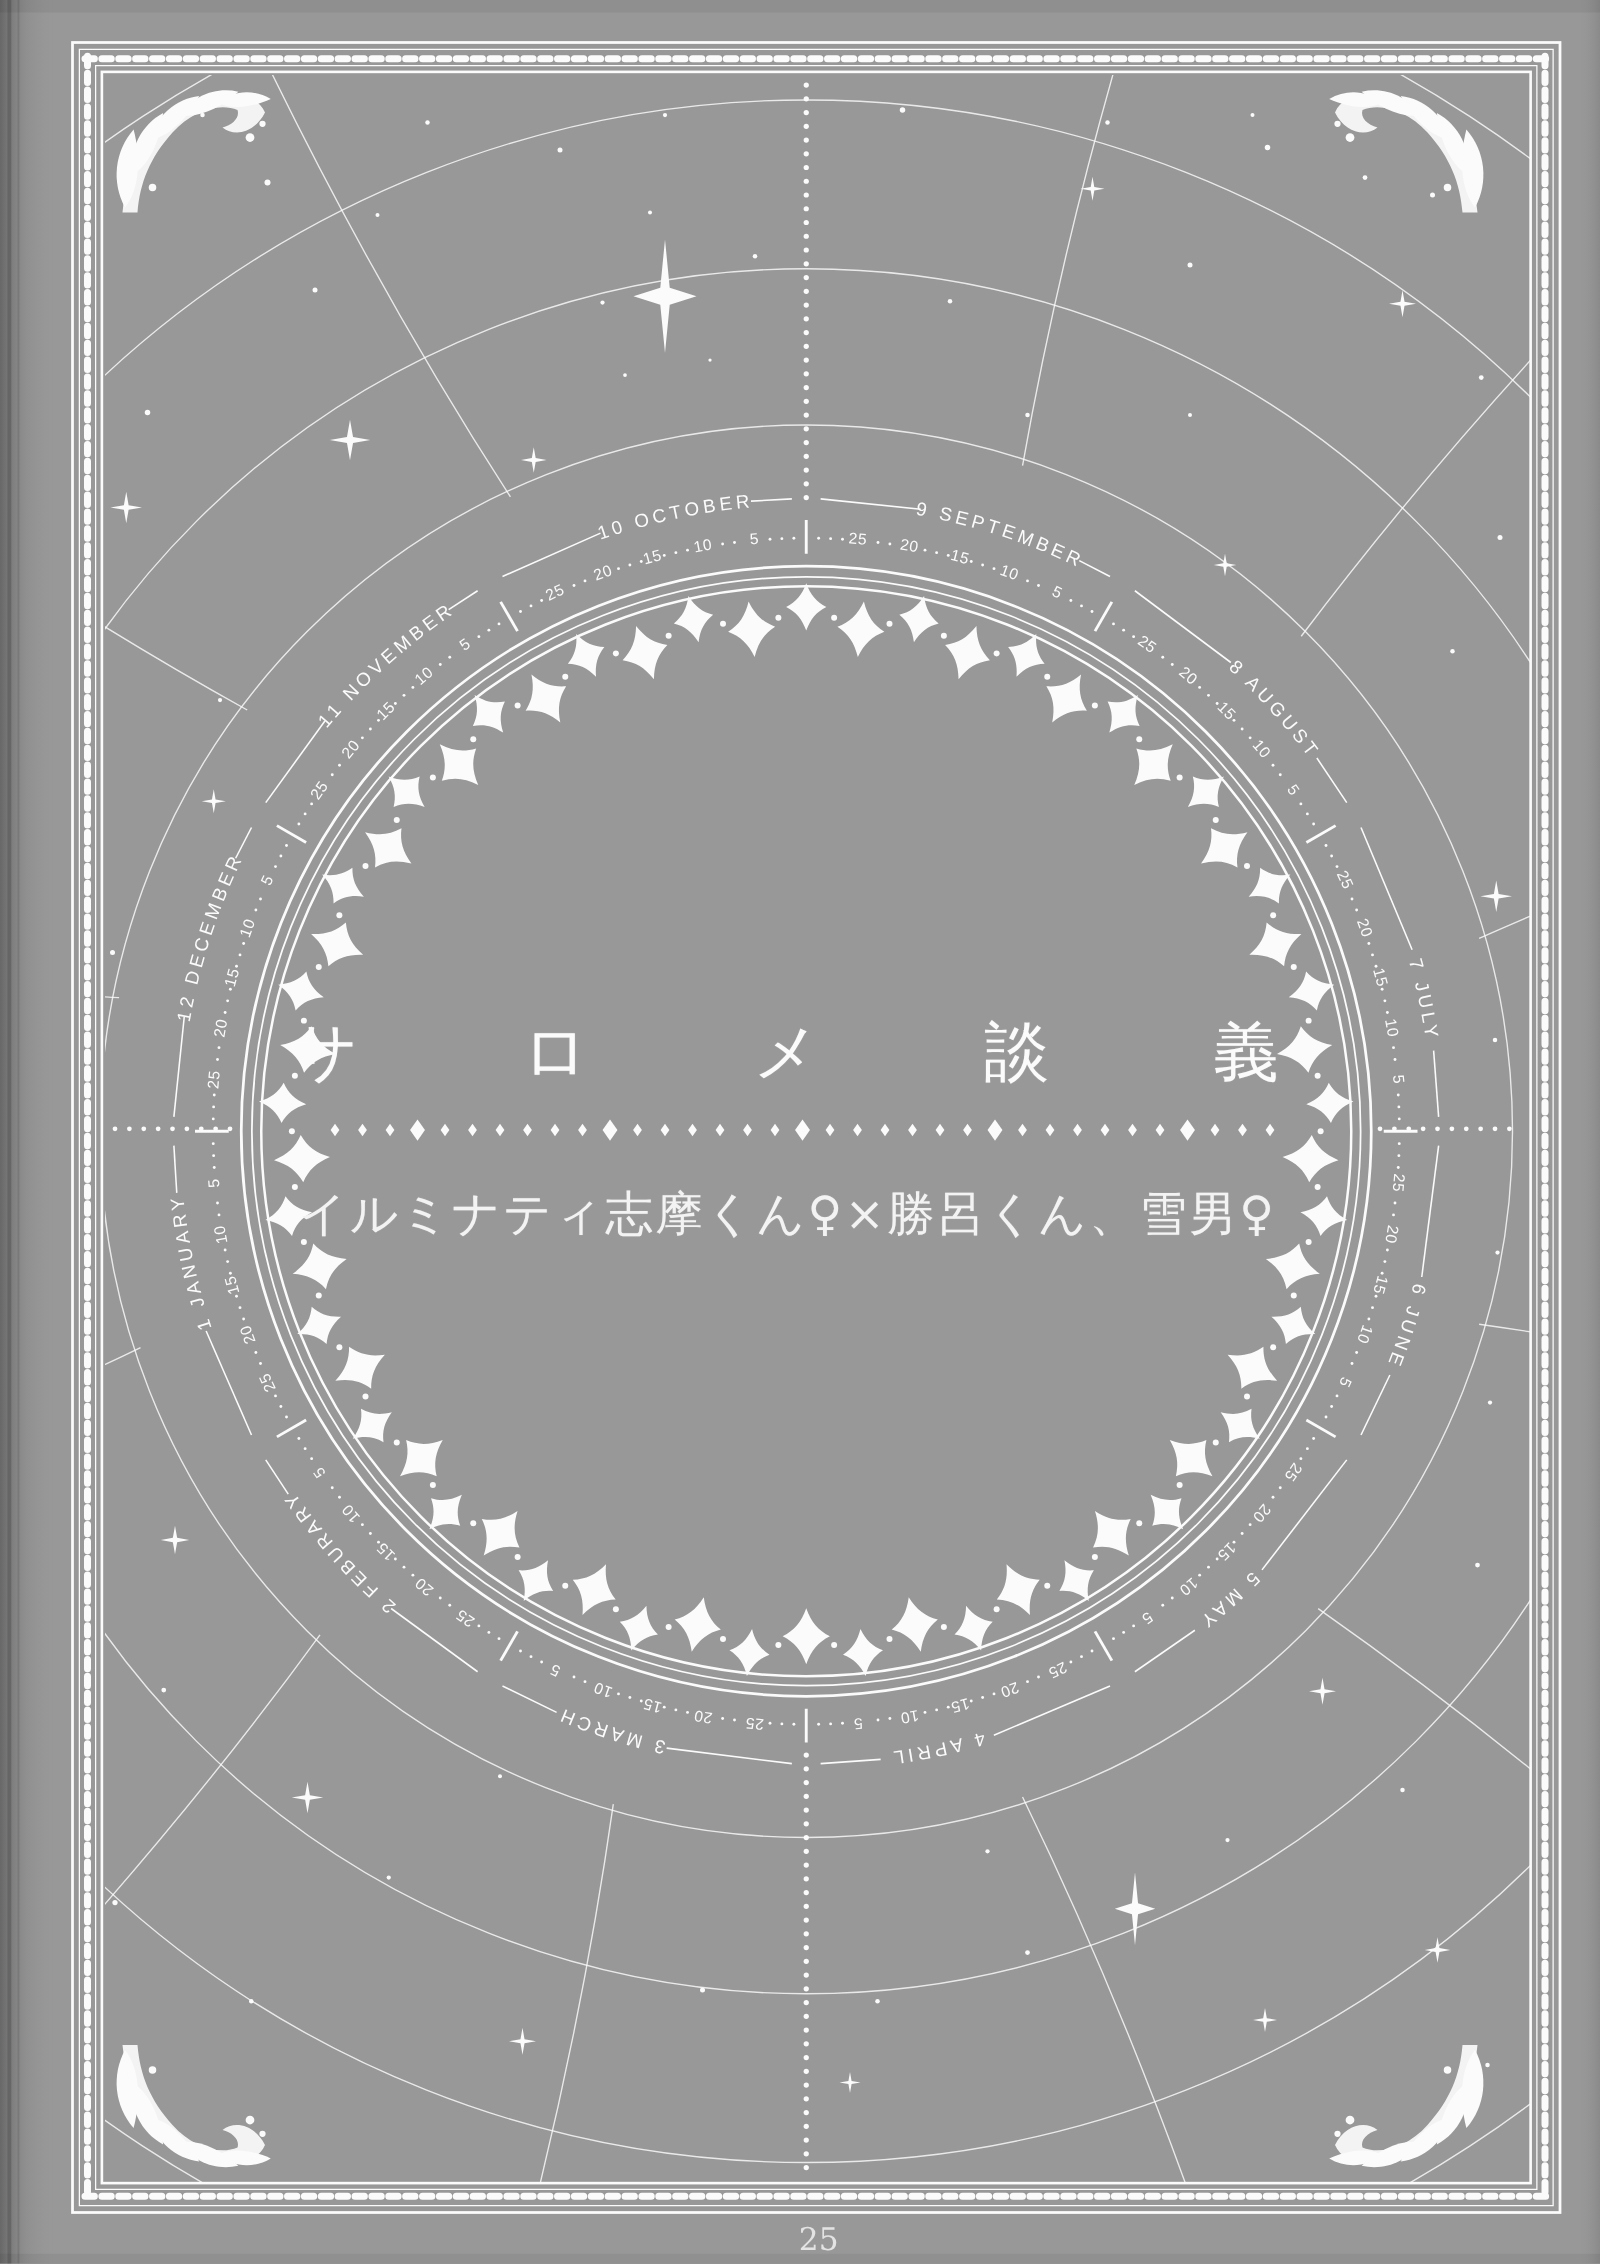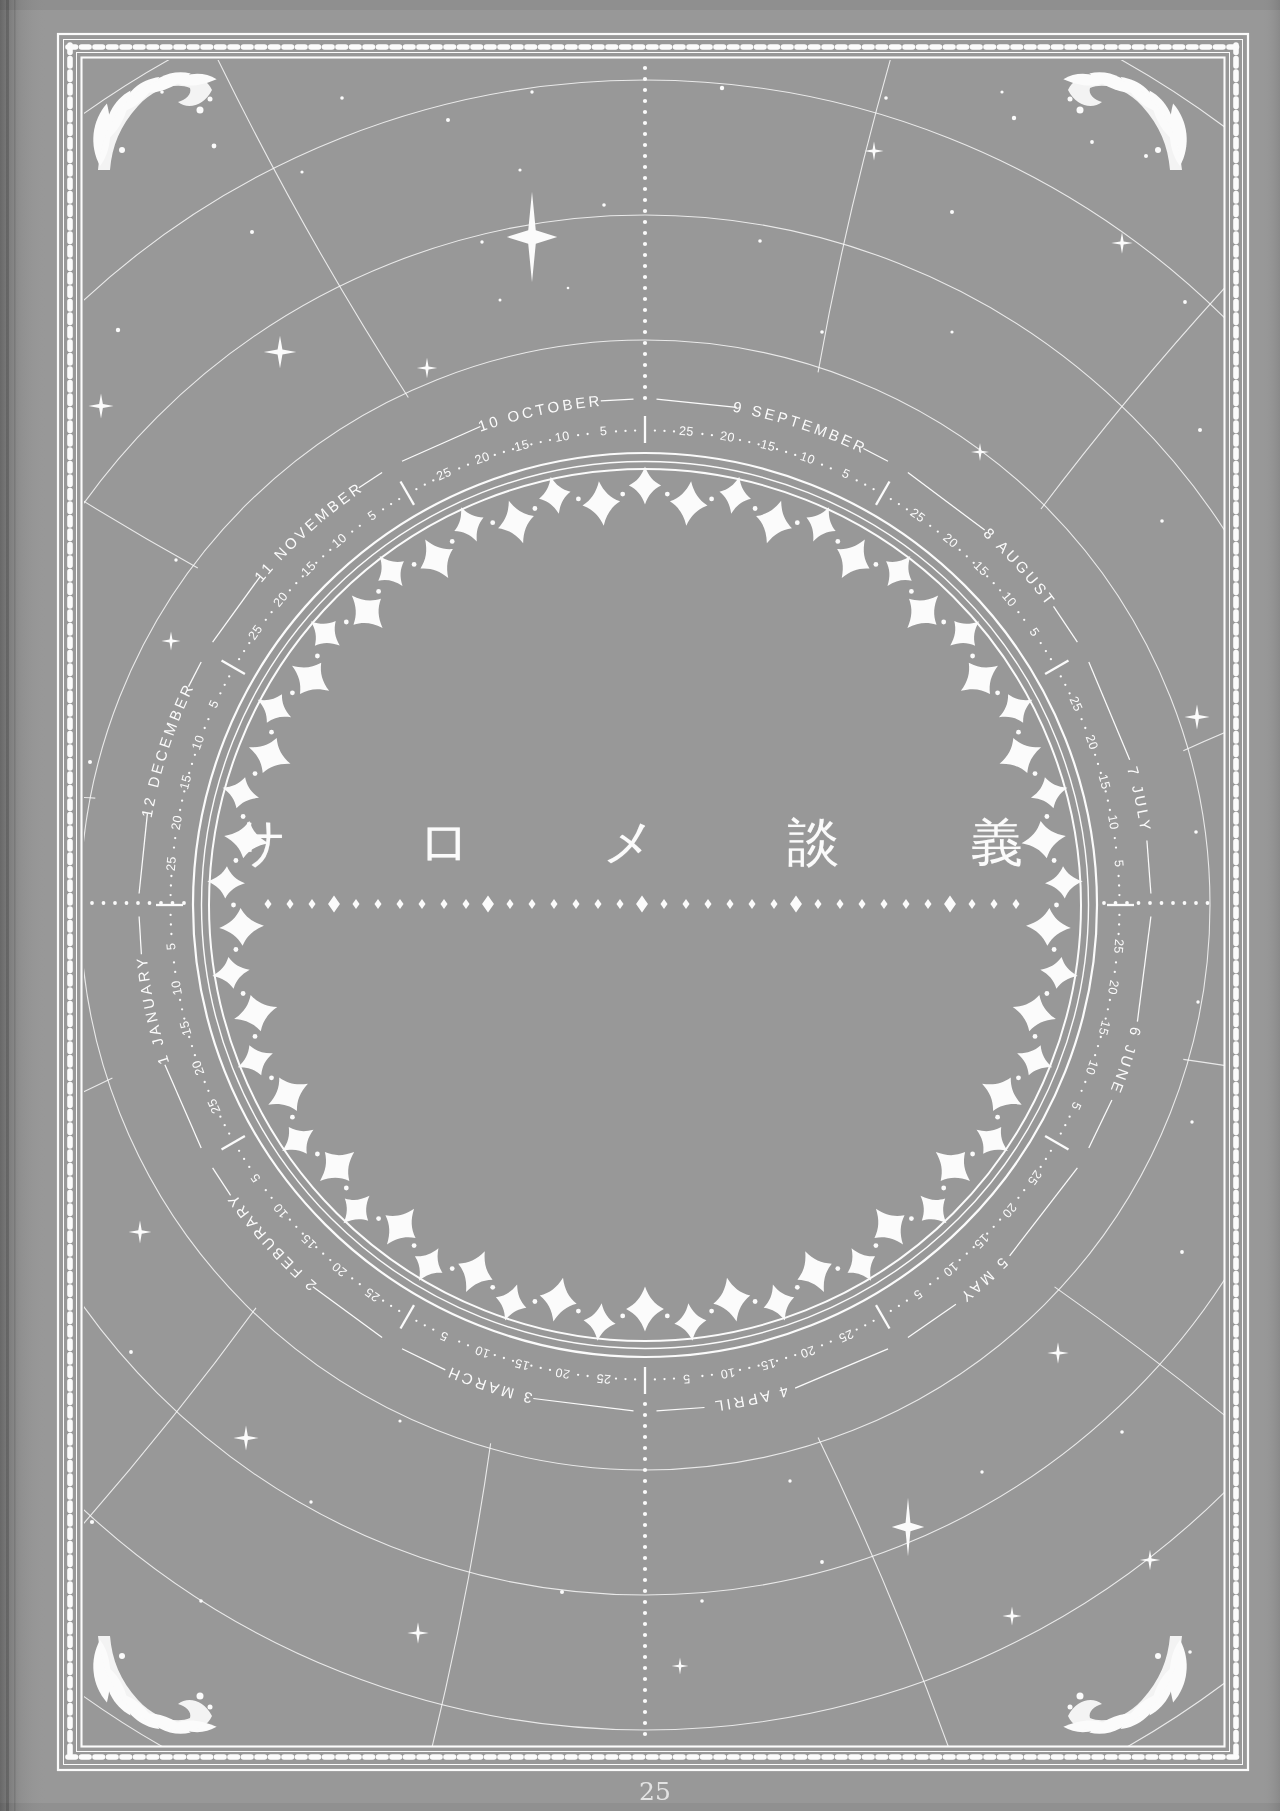--- a/index.html
+++ b/index.html
@@ -785,15 +785,16 @@
   </svg>
 
   <div class="overlay title-row">
     <span>サ</span>
     <span>ロ</span>
     <span>メ</span>
     <span>談</span>
     <span>義</span>
   </div>
 
+  <div class="overlay subtitle">イルミナティ志摩くん♀×勝呂くん、雪男♀</div>
 
   <div class="overlay page-number">25</div>
 </div>
 
 </body></html>

